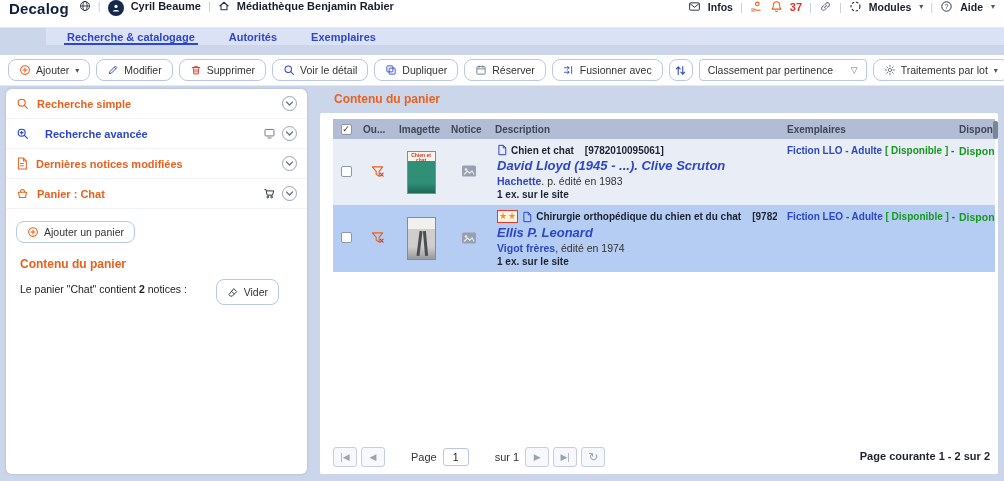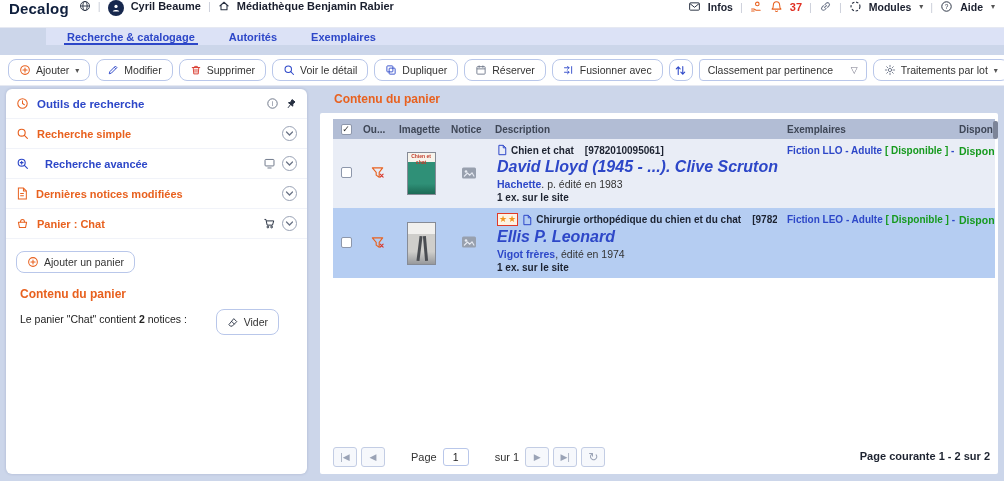--- a/index.html
+++ b/index.html
@@ -90,21 +90,21 @@
   .cover-t { position:absolute; top:1px; left:0; right:0; font-size:5px; line-height:1.1;
     color:#c23b2a; text-align:center; font-weight:bold; }
   .cover2 { background:linear-gradient(180deg,#f1f0ee 0 28%,#cfcecb 28% 70%,#97999c); }
   .leg { position:absolute; width:3px; background:#4a4d52; bottom:3px; }
   .l1 { height:25px; left:10px; transform:rotate(7deg); }
   .l2 { height:25px; left:16px; transform:rotate(-5deg); }
   .c-desc { padding:5px 6px !important; }
   .d-line1 { display:flex; align-items:center; gap:4px; white-space:nowrap; overflow:hidden; font-size:10px; }
   .d-title { color:#1c2230; cursor:pointer; }
   .d-isbn { margin-left:7px; color:#1c2230; }
-  .d-authors { color:#2d47c8; font-weight:bold; font-style:italic; margin-top:2px; font-size:16px; cursor:pointer; white-space:nowrap; }
+  .d-authors { color:#2d47c8; font-weight:bold; font-style:italic; margin-top:2px; font-size:13px; cursor:pointer; white-space:nowrap; }
   .d-pub { margin-top:2px; font-size:10.5px; color:#333; white-space:nowrap; }
   .d-publink { color:#2d47c8; font-weight:bold; cursor:pointer; }
   .d-copies { margin-top:2px; font-weight:bold; font-size:10px; color:#1c2230; }
   .c-ex { padding:6px 2px 0 4px !important; font-size:10px; font-weight:bold; white-space:nowrap; }
   .ex-loc,.ex-id { color:#2d47c8; cursor:pointer; } .ex-status { color:#169a1e; }
   .c-dispo { padding:6px 0 0 4px !important; }
   .dispo { color:#169a1e; font-weight:bold; font-size:10.5px; white-space:nowrap; }
   .stars-box { display:inline-flex; border:1px solid #e03a28; padding:0 1px; gap:1px;
     background:#fdf3e4; cursor:pointer; }
   .star { color:#f0941f; font-size:9px; line-height:11px; }
@@ -293,43 +293,20 @@
             <path d="M8 1.8v2M8 12.2v2M1.8 8h2M12.2 8h2M3.6 3.6l1.4 1.4M11 11l1.4 1.4M12.4 3.6 11 5M5 11l-1.4 1.4"></path>
           </svg>
       </span>
       <span>Traitements par lot</span>
       <span class="caret">▾</span>
     </button>
   </div>
 </div>
 
 <aside class="sidebar">
-  <div class="sb-row">
-    <span class="icon c-orange">
-      <svg width="13" height="13" viewBox="0 0 16 16" fill="none" stroke="currentColor" stroke-width="1.3" stroke-linecap="round">
-          <circle cx="8" cy="8" r="5.8"></circle>
-          <path d="M8 4.8V8l2.3 1.5"></path>
-        </svg>
-    </span>
-    <span class="sb-title">Outils de recherche</span>
-    <span class="sb-right">
-      <span class="icon c-gray">
-        <svg width="13" height="13" viewBox="0 0 16 16" fill="none" stroke="currentColor" stroke-width="1.2">
-            <circle cx="8" cy="8" r="5.8"></circle>
-            <text x="8" y="11" font-size="8" text-anchor="middle" fill="currentColor" stroke="none" font-family="inherit">i</text>
-          </svg>
-      </span>
-      <span class="icon c-dark" style="transform:rotate(38deg)">
-        <svg width="12" height="12" viewBox="0 0 16 16" fill="none" stroke="currentColor" stroke-width="1.2" stroke-linejoin="round">
-            <path d="M5.5 2.5h5l-.7 4 1.9 2.3H4.3L6.2 6.5Z" fill="currentColor"></path>
-            <path d="M8 9v5" stroke-linecap="round"></path>
-          </svg>
-      </span>
-    </span>
-  </div>
 
   <div class="sb-row">
     <span class="icon c-orange">
       <svg width="13" height="13" viewBox="0 0 16 16" fill="none" stroke="currentColor" stroke-width="1.4" stroke-linecap="round">
           <circle cx="7" cy="7" r="4.3"></circle>
           <path d="M10.3 10.3 14 14"></path>
         </svg>
     </span>
     <span class="sb-label orange">Recherche simple</span>
     <span class="sb-right">

